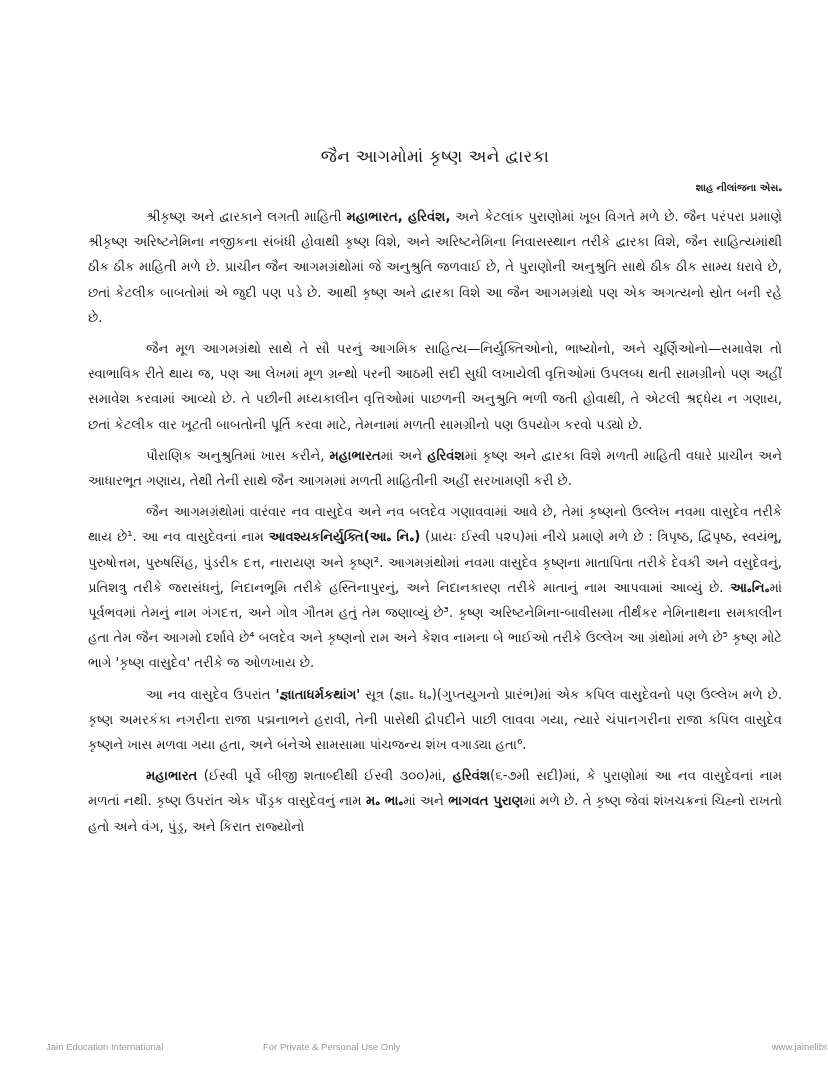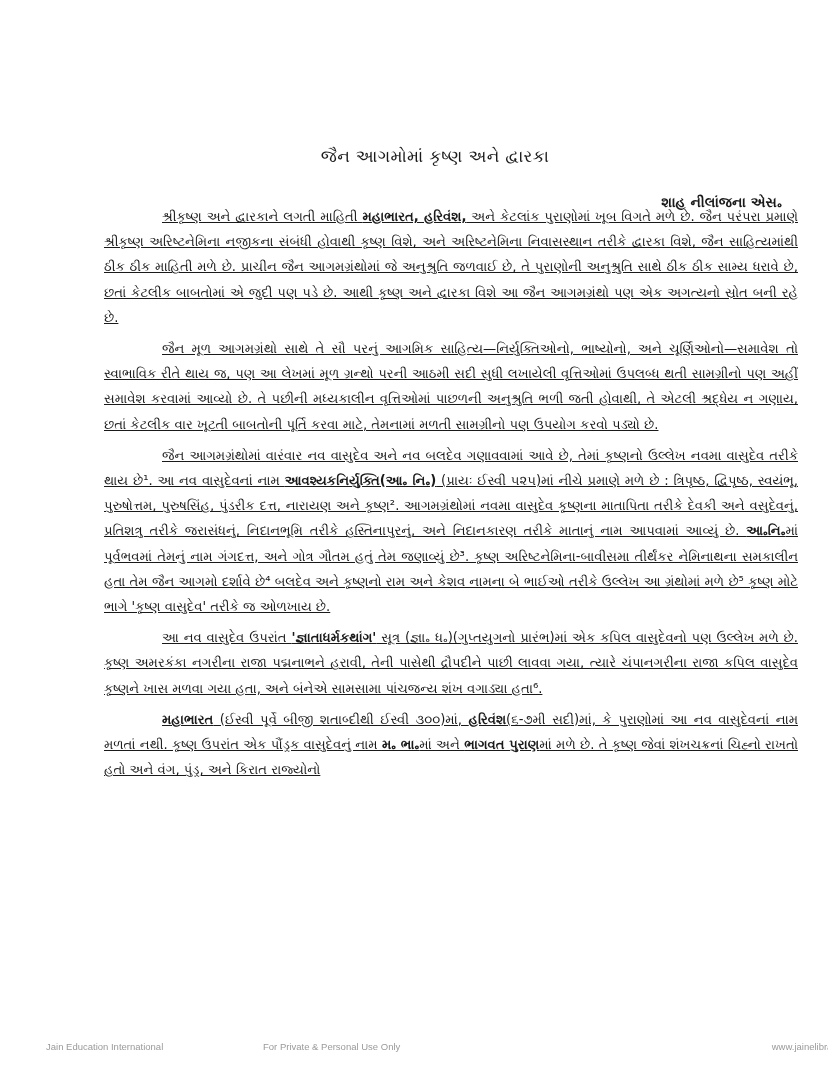--- a/index.html
+++ b/index.html
@@ -7,26 +7,26 @@
     width: 828px; height: 1071px; position: relative; overflow: hidden;
     font-family: "DejaVu Sans", "Liberation Sans", sans-serif;
     color: #1a1a1a;
   }
   .page { position: absolute; left: 88px; top: 0; width: 694px; }
   .title {
     position: absolute; left: 0; top: 146px; width: 694px;
     text-align: center; font-size: 17px; font-weight: normal; letter-spacing: 0.3px;
   }
   .author {
-    position: absolute; right: 0; top: 194px;
-    font-size: 14px; font-weight: bold;
+    position: absolute; right: 0; top: 182px;
+    font-size: 10px; font-weight: bold;
   }
   .body-text {
-    position: absolute; left: 16px; top: 204px; width: 694px;
-    font-size: 13.2px; line-height: 25.2px; text-align: justify; text-decoration: underline;
+    position: absolute; left: 0; top: 204px; width: 694px;
+    font-size: 13.2px; line-height: 25.2px; text-align: justify;
   }
   .para { margin: 0 0 6px 0; text-indent: 58px; }
   .heading { margin: 2px 0 6px 0; font-weight: bold; font-size: 13.5px; }
   b { font-weight: bold; }
   .footer {
     position: absolute; top: 1041px; left: 0; width: 828px; height: 16px;
     font-family: "Liberation Sans", sans-serif; font-size: 9.5px; color: #9a9a9a; margin-left: 37px;
   }
   .footer span { position: absolute; top: 0; }
   .f-left { left: 9px; }
@@ -36,20 +36,21 @@
 </head>
 <body>
 
 <div class="page">
   <div class="title">જૈન આગમોમાં કૃષ્ણ અને દ્વારકા</div>
   <div class="author">શાહ નીલાંજના એસ૰</div>
 
   <div class="body-text">
     <p class="para"><span>શ્રીકૃષ્ણ અને દ્વારકાને લગતી માહિતી </span><b>મહાભારત, હરિવંશ,</b><span> અને કેટલાંક પુરાણોમાં ખૂબ વિગતે મળે છે. જૈન પરંપરા પ્રમાણે શ્રીકૃષ્ણ અરિષ્ટનેમિના નજીકના સંબંધી હોવાથી કૃષ્ણ વિશે, અને અરિષ્ટનેમિના નિવાસસ્થાન તરીકે દ્વારકા વિશે, જૈન સાહિત્યમાંથી ઠીક ઠીક માહિતી મળે છે. પ્રાચીન જૈન આગમગ્રંથોમાં જે અનુશ્રુતિ જળવાઈ છે, તે પુરાણોની અનુશ્રુતિ સાથે ઠીક ઠીક સામ્ય ધરાવે છે, છતાં કેટલીક બાબતોમાં એ જુદી પણ પડે છે. આથી કૃષ્ણ અને દ્વારકા વિશે આ જૈન આગમગ્રંથો પણ એક અગત્યનો સ્રોત બની રહે છે.</span></p>
     <p class="para"><span>જૈન મૂળ આગમગ્રંથો સાથે તે સૌ પરનું આગમિક સાહિત્ય—નિર્યુક્તિઓનો, ભાષ્યોનો, અને ચૂર્ણિઓનો—સમાવેશ તો સ્વાભાવિક રીતે થાય જ, પણ આ લેખમાં મૂળ ગ્રન્થો પરની આઠમી સદી સુધી લખાયેલી વૃત્તિઓમાં ઉપલબ્ધ થતી સામગ્રીનો પણ અહીં સમાવેશ કરવામાં આવ્યો છે. તે પછીની મધ્યકાલીન વૃત્તિઓમાં પાછળની અનુશ્રુતિ ભળી જતી હોવાથી, તે એટલી શ્રદ્ધેય ન ગણાય, છતાં કેટલીક વાર ખૂટતી બાબતોની પૂર્તિ કરવા માટે, તેમનામાં મળતી સામગ્રીનો પણ ઉપયોગ કરવો પડ્યો છે.</span></p>
+    <p class="para"><span>પૌરાણિક અનુશ્રુતિમાં ખાસ કરીને, </span><b>મહાભારત</b><span>માં અને </span><b>હરિવંશ</b><span>માં  કૃષ્ણ અને દ્વારકા વિશે મળતી માહિતી વધારે પ્રાચીન અને આધારભૂત ગણાય, તેથી તેની સાથે જૈન આગમમાં મળતી માહિતીની અહીં સરખામણી કરી છે.</span></p>
     <p class="para"><span>જૈન આગમગ્રંથોમાં વારંવાર નવ વાસુદેવ અને નવ બલદેવ ગણાવવામાં આવે છે, તેમાં કૃષ્ણનો ઉલ્લેખ નવમા વાસુદેવ તરીકે થાય છે¹. આ નવ વાસુદેવનાં નામ </span><b>આવશ્યકનિર્યુક્તિ(આ૰ નિ૰)</b><span> (પ્રાયઃ ઈસ્વી ૫૨૫)માં નીચે પ્રમાણે મળે છે : ત્રિપૃષ્ઠ, દ્વિપૃષ્ઠ, સ્વયંભૂ, પુરુષોત્તમ, પુરુષસિંહ, પુંડરીક દત્ત, નારાયણ અને કૃષ્ણ². આગમગ્રંથોમાં નવમા વાસુદેવ કૃષ્ણના માતાપિતા તરીકે દેવકી અને વસુદેવનું, પ્રતિશત્રુ તરીકે જરાસંધનું, નિદાનભૂમિ તરીકે હસ્તિનાપુરનું, અને નિદાનકારણ તરીકે માતાનું નામ આપવામાં આવ્યું છે. </span><b>આ૰નિ૰</b><span>માં પૂર્વભવમાં તેમનું નામ ગંગદત્ત, અને ગોત્ર ગૌતમ હતું તેમ જણાવ્યું છે³. કૃષ્ણ અરિષ્ટનેમિના-બાવીસમા તીર્થંકર નેમિનાથના સમકાલીન હતા તેમ જૈન આગમો દર્શાવે છે⁴ બલદેવ અને કૃષ્ણનો રામ અને કેશવ નામના બે ભાઈઓ તરીકે ઉલ્લેખ આ ગ્રંથોમાં મળે છે⁵ કૃષ્ણ મોટે ભાગે 'કૃષ્ણ વાસુદેવ' તરીકે જ ઓળખાય છે.</span></p>
     <p class="para"><span>આ નવ વાસુદેવ ઉપરાંત </span><b>'જ્ઞાતાધર્મકથાંગ'</b><span> સૂત્ર (જ્ઞા૰ ધ૰)(ગુપ્તયુગનો પ્રારંભ)માં એક કપિલ વાસુદેવનો પણ ઉલ્લેખ મળે છે. કૃષ્ણ અમરકંકા નગરીના રાજા પદ્મનાભને હરાવી, તેની પાસેથી દ્રૌપદીને પાછી લાવવા ગયા, ત્યારે ચંપાનગરીના રાજા કપિલ વાસુદેવ કૃષ્ણને ખાસ મળવા ગયા હતા, અને બંનેએ સામસામા પાંચજન્ય શંખ વગાડ્યા હતા⁶.</span></p>
     <p class="para"><b>મહાભારત</b><span> (ઈસ્વી પૂર્વે બીજી શતાબ્દીથી ઈસ્વી ૩૦૦)માં, </span><b>હરિવંશ</b><span>(૬-૭મી સદી)માં, કે પુરાણોમાં આ નવ વાસુદેવનાં નામ મળતાં નથી. કૃષ્ણ ઉપરાંત એક પૌંડ્રક વાસુદેવનું નામ </span><b>મ૰ ભા૰</b><span>માં અને </span><b>ભાગવત પુરાણ</b><span>માં મળે છે. તે કૃષ્ણ જેવાં શંખચક્રનાં ચિહ્નો રાખતો હતો અને વંગ, પુંડ્ર, અને કિરાત રાજ્યોનો</span></p>
   </div>
 </div>
 
 <div class="footer">
   <span class="f-left">Jain Education International</span>
   <span class="f-center">For Private &amp; Personal Use Only</span>
   <span class="f-right">www.jainelibrary.org</span>

